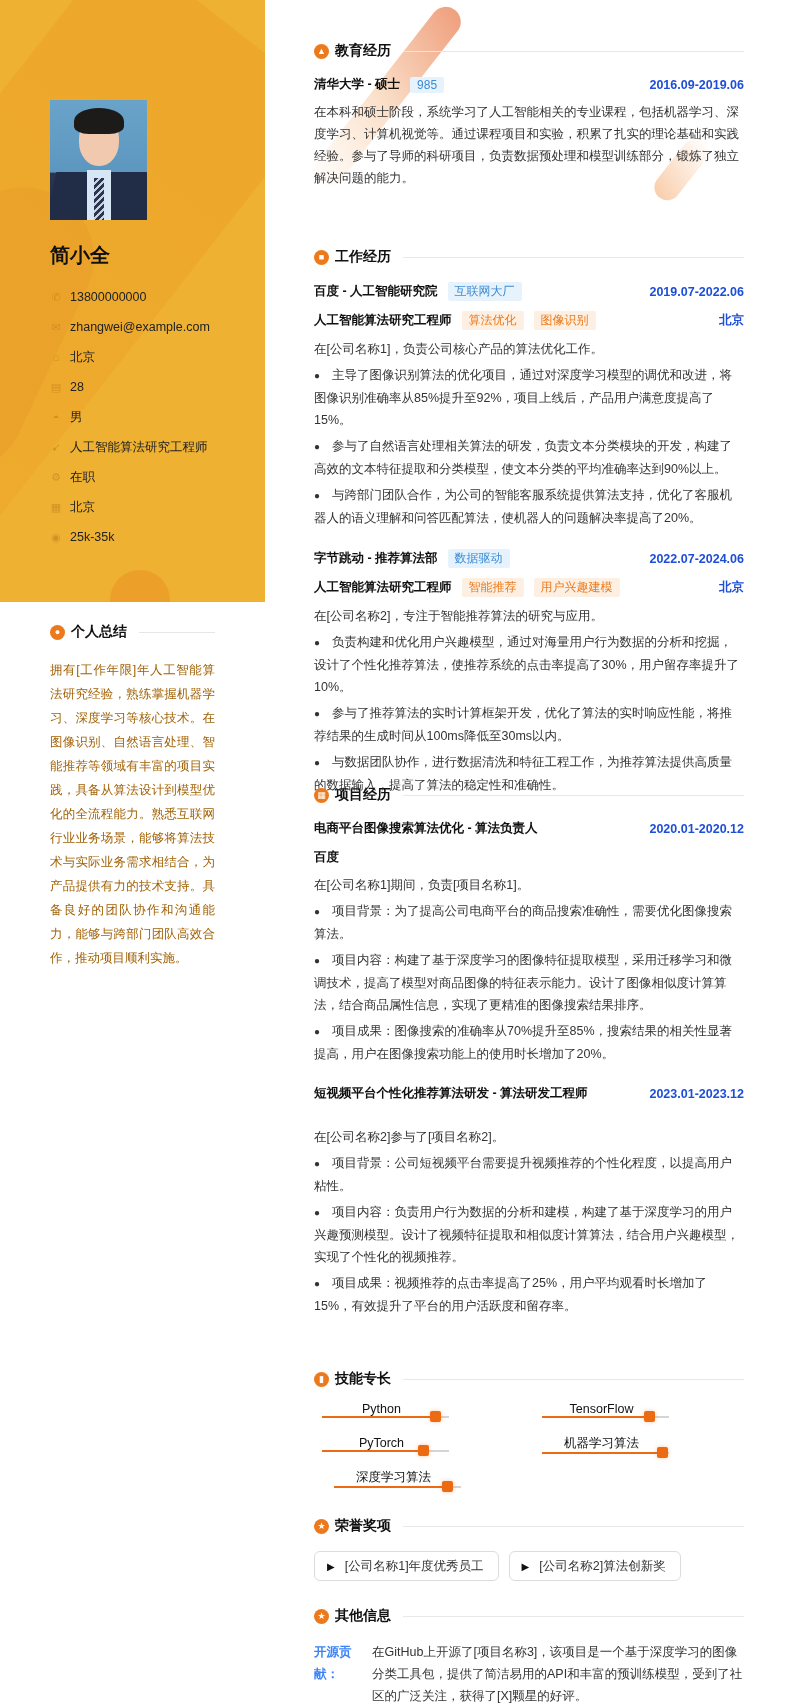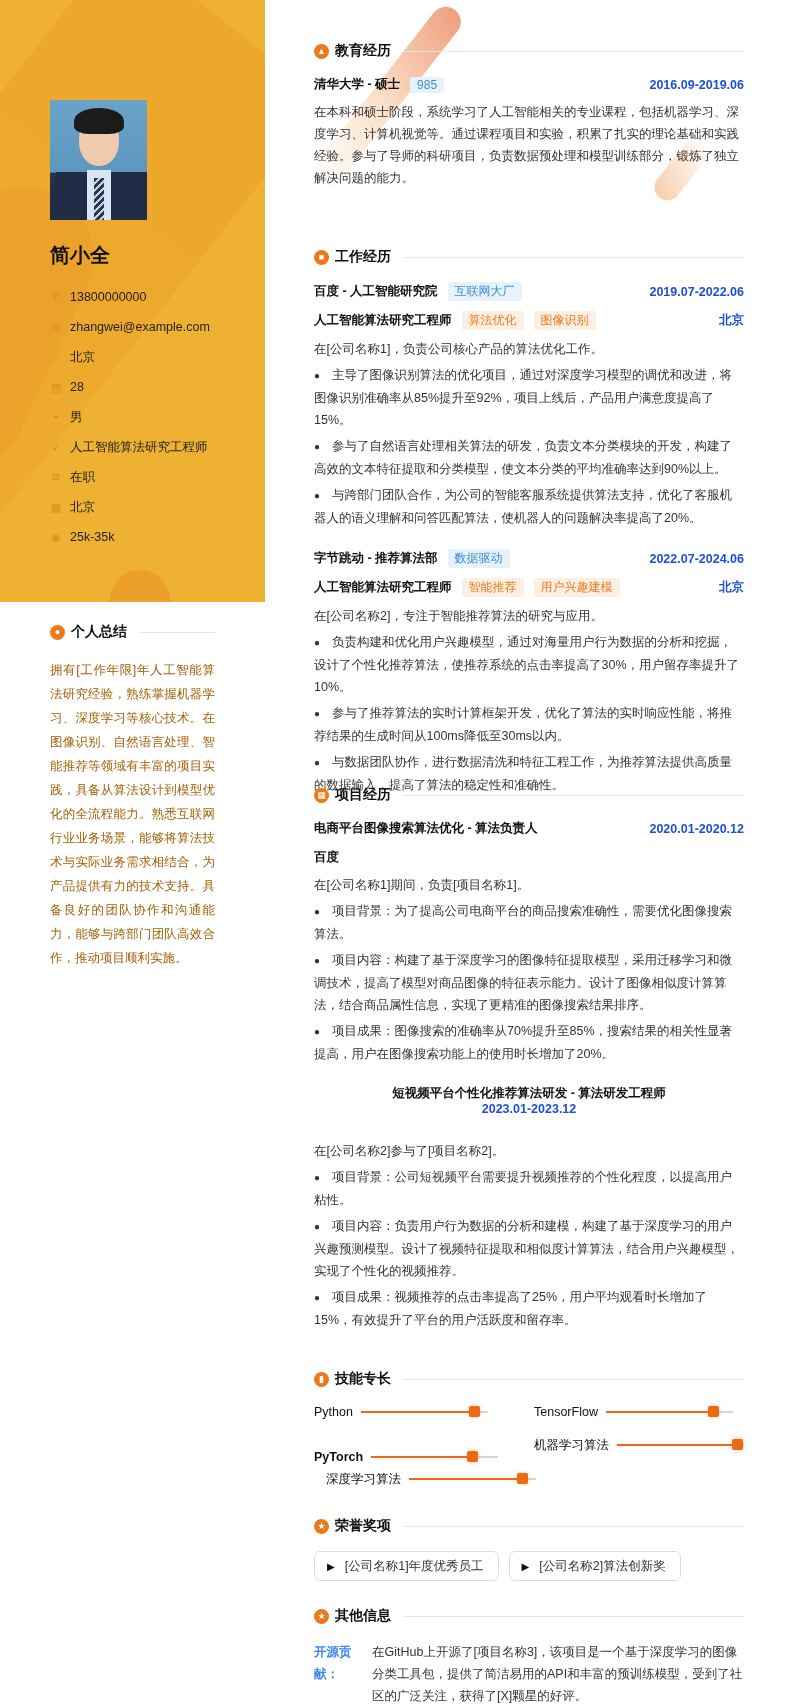--- a/index.html
+++ b/index.html
@@ -97,21 +97,21 @@
   .row .right { font-weight: bold; color: #1d4ed8; }
   .tag-blue { background: #e6f3fd; color: #3d8bd4; font-weight: normal; padding: 1px 7px; margin-left: 10px; font-size: 12px; border-radius: 2px; }
   .tag-orange { background: #fdf0e2; color: #ec7a1c; font-weight: normal; padding: 1px 7px; margin-left: 10px; font-size: 12px; border-radius: 2px; }
   .para { font-size: 12.5px; line-height: 22px; color: #333; }
   .bullets { list-style: none; }
   .bullets li { font-size: 12.5px; line-height: 22px; color: #333; margin-top: 4px; }
   .bullets li .dot { display: inline-block; width: 18px; font-size: 10px; }
 
   
   .skills { position: relative; height: 110px; }
-  .skill { position: absolute; display: flex; align-items: center; font-size: 12.5px; color: #111; height: 20px; }
+  .skill { position: absolute; display: flex; align-items: center; font-size: 12.5px; color: #111; height: 20px; flex-direction: column; }
   .skill .track { position: relative; height: 2px; background: #d5d5d5; margin-left: 8px; }
   .skill .fill { position: absolute; left: 0; top: 0; height: 2px; background: #ec6a12; }
   .skill .knob { position: absolute; top: -5px; width: 11px; height: 11px; background: #ec6a12; border-radius: 2px; box-shadow: 0 0 4px rgba(236,106,18,0.35); }
 
   .awards { display: flex; gap: 10px; margin-top: 14px; }
   .award { border: 1px solid #dcdcdc; border-radius: 6px; padding: 0 14px 0 12px; height: 30px; display: flex; align-items: center; font-size: 12.5px; color: #333; }
   .award .tri { font-size: 10px; margin-right: 10px; color: #111; }
 
   .other { display: flex; margin-top: 14px; font-size: 12.5px; line-height: 22px; }
   .other .k { font-weight: bold; color: #3b82f6; flex: none; width: 58px; }
@@ -272,21 +272,21 @@
     <div class="row" style="margin-top:12px;">
         <div class="left">百度</div>
       </div>
     <div class="para" style="margin-top:8px;">在[公司名称1]期间，负责[项目名称1]。</div>
     <ul class="bullets" style="margin-top:4px;">
       <li><span class="dot">●</span><span>项目背景：为了提高公司电商平台的商品搜索准确性，需要优化图像搜索算法。</span></li>
       <li><span class="dot">●</span><span>项目内容：构建了基于深度学习的图像特征提取模型，采用迁移学习和微调技术，提高了模型对商品图像的特征表示能力。设计了图像相似度计算算法，结合商品属性信息，实现了更精准的图像搜索结果排序。</span></li>
       <li><span class="dot">●</span><span>项目成果：图像搜索的准确率从70%提升至85%，搜索结果的相关性显著提高，用户在图像搜索功能上的使用时长增加了20%。</span></li>
     </ul>
 
-    <div class="row" style="margin-top:20px;flex-direction:column;">
+    <div class="row" style="margin-top:20px;">
       <div class="left">短视频平台个性化推荐算法研发 - 算法研发工程师</div>
       <div class="right">2023.01-2023.12</div>
     </div>
     <div class="para" style="margin-top:24px;">在[公司名称2]参与了[项目名称2]。</div>
     <ul class="bullets" style="margin-top:4px;">
       <li><span class="dot">●</span><span>项目背景：公司短视频平台需要提升视频推荐的个性化程度，以提高用户粘性。</span></li>
       <li><span class="dot">●</span><span>项目内容：负责用户行为数据的分析和建模，构建了基于深度学习的用户兴趣预测模型。设计了视频特征提取和相似度计算算法，结合用户兴趣模型，实现了个性化的视频推荐。</span></li>
       <li><span class="dot">●</span><span>项目成果：视频推荐的点击率提高了25%，用户平均观看时长增加了15%，有效提升了平台的用户活跃度和留存率。</span></li>
     </ul>
   </div>
@@ -305,21 +305,21 @@
             <div class="knob" style="left: calc(90% - 6px);"></div>
           </div>
       </div>
       <div class="skill" style="left:220px; top:0;">
         <span>TensorFlow</span>
         <div class="track" style="width:127px;">
             <div class="fill" style="width: 85%;"></div>
             <div class="knob" style="left: calc(85% - 6px);"></div>
           </div>
       </div>
-      <div class="skill" style="left:0; top:45px;font-weight:bold;">
+      <div class="skill" style="left:0; top:34px;">
         <span>PyTorch</span>
         <div class="track" style="width:127px;">
             <div class="fill" style="width: 80%;"></div>
             <div class="knob" style="left: calc(80% - 6px);"></div>
           </div>
       </div>
       <div class="skill" style="left:220px; top:33px;">
         <span>机器学习算法</span>
         <div class="track" style="width:127px;">
             <div class="fill" style="width: 95%;"></div>

